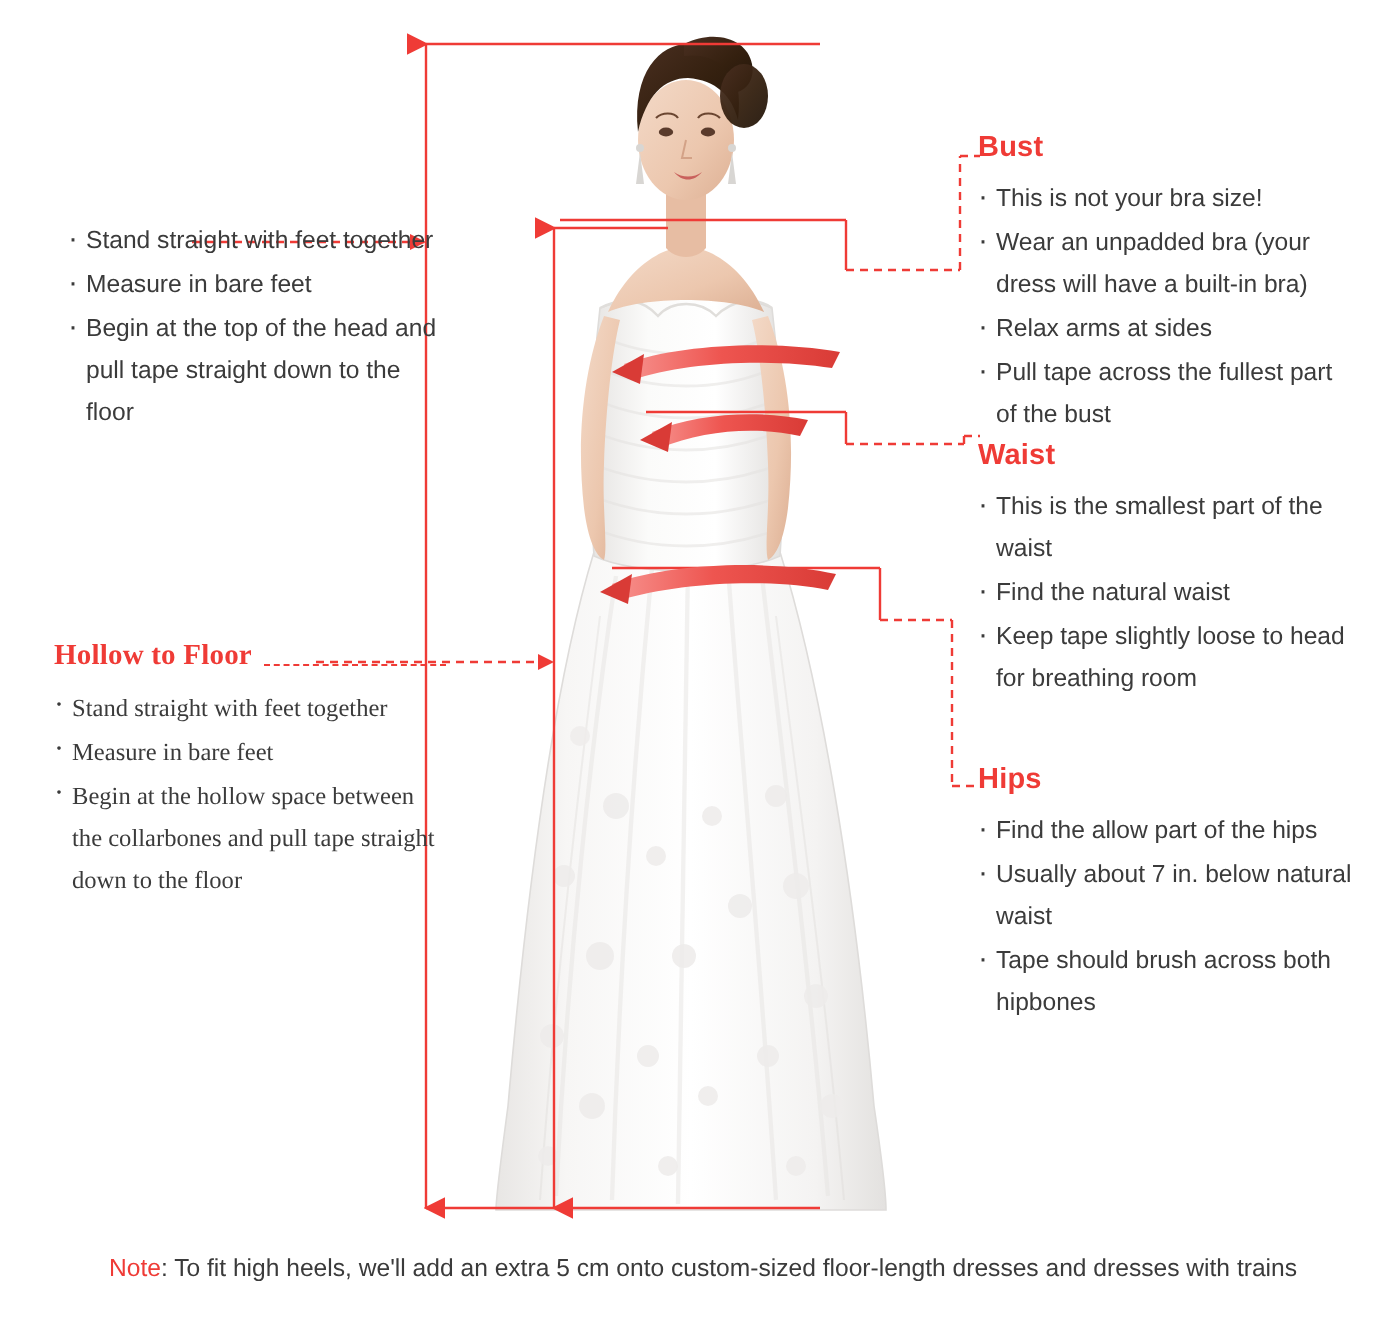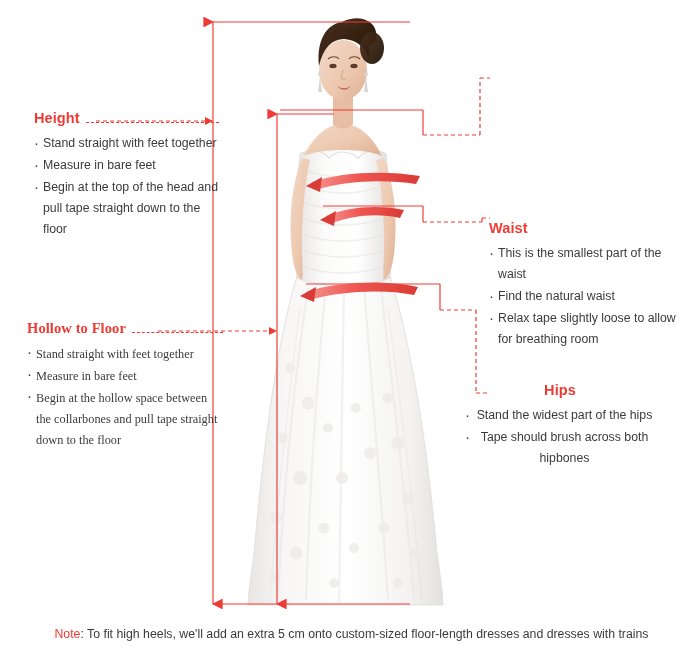--- a/index.html
+++ b/index.html
@@ -61,21 +61,21 @@
     top: -1px;
     font-size: 15px;
     color: #3b3b3b;
     line-height: 21px;
   }
 
   .blk-height   { left: 34px;  top: 110px;  width: 185px; }
   .blk-hollow   { left: 27px;  top: 320px;  width: 196px; font-family: Liberation Serif, serif; }
   .blk-bust     { left: 489px; top: 66px;   width: 190px; }
   .blk-waist    { left: 489px; top: 220px;  width: 190px; }
-  .blk-hips     { left: 465px; top: 382px;  width: 190px; text-align: center; }
+  .blk-hips     { left: 489px; top: 382px;  width: 190px; }
 
   
   .head-row { display: flex; align-items: center; }
   .head-row .dash-out {
     flex: 1 1 auto;
     height: 1px;
     margin-left: 6px;
     border-top: 1px dashed #ef3b36;
     position: relative;
     top: 1px;
@@ -292,57 +292,63 @@
       <path d="M326 216 C 350 206, 380 205, 404 210 L 400 218 C 378 213, 352 215, 330 224 Z" fill="url(#tapeG)"></path>
       <polygon points="320,220 336,211 334,226" fill="#d93b36"></polygon>
     </g>
     <g>
       <path d="M306 292 C 338 281, 386 280, 418 287 L 414 295 C 384 289, 340 291, 310 300 Z" fill="url(#tapeG)"></path>
       <polygon points="300,296 316,287 314,302" fill="#d93b36"></polygon>
     </g>
   </svg>
 
   <div class="block blk-height">
-    <div class="head-row">
-      <h3>Height</h3>
-      <span class="dash-out"></span>
-    </div>
     <ul>
       <li>Stand straight with feet together</li>
       <li>Measure in bare feet</li>
       <li>Begin at the top of the head and pull tape straight down to the floor</li>
     </ul>
   </div>
 
   <div class="block blk-hollow">
     <div class="head-row">
       <h3>Hollow to Floor</h3>
       <span class="dash-out"></span>
     </div>
     <ul>
       <li>Stand straight with feet together</li>
       <li>Measure in bare feet</li>
       <li>Begin at the hollow space between the collarbones and pull tape straight down to the floor</li>
     </ul>
   </div>
 
+  <div class="block blk-bust">
+    <h3>Bust</h3>
+    <ul>
+      <li>This is not your bra size!</li>
+      <li>Wear an unpadded bra (your dress will have a built-in bra)</li>
+      <li>Relax arms at sides</li>
+      <li>Pull tape across the fullest part of the bust</li>
+    </ul>
+  </div>
 
   <div class="block blk-waist">
     <h3>Waist</h3>
     <ul>
       <li>This is the smallest part of the waist</li>
       <li>Find the natural waist</li>
-      <li>Relax tape slightly loose to allow for breathing room</li>
+      <li>Keep tape slightly loose to head for breathing room</li>
     </ul>
   </div>
 
   <div class="block blk-hips">
     <h3>Hips</h3>
     <ul>
-      <li>Stand the widest part of the hips</li>
+      <li>Find the allow part of the hips</li>
+      <li>Usually about 7 in. below natural waist</li>
       <li>Tape should brush across both hipbones</li>
     </ul>
   </div>
 
   <div class="note">
     <span class="note-label">Note</span><span>: To fit high heels, we'll add an extra 5 cm onto custom-sized floor-length dresses and dresses with trains</span>
   </div>
 
 </div>
 

